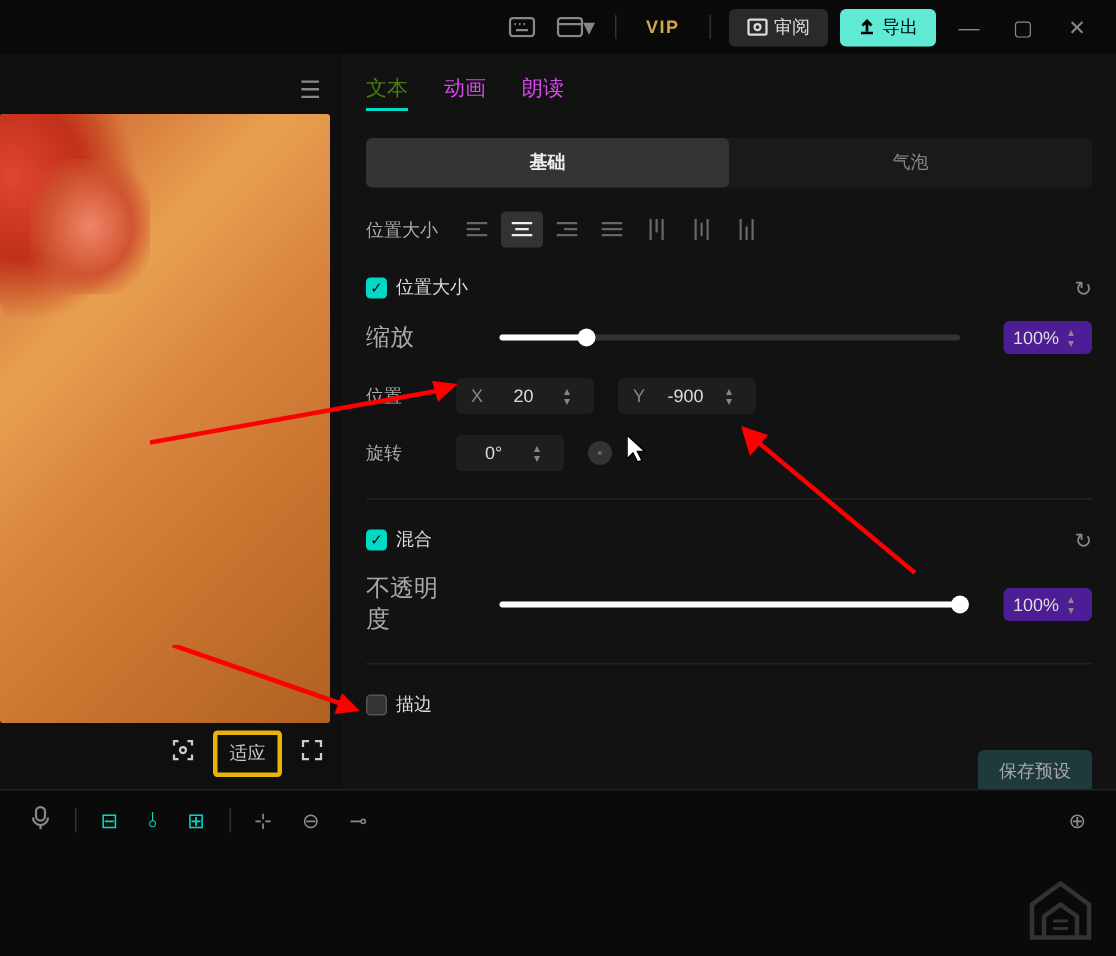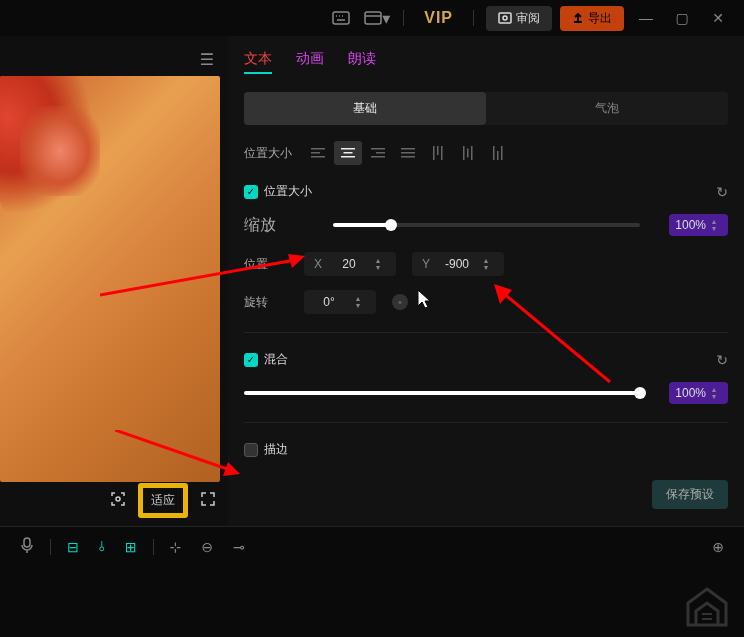--- a/index.html
+++ b/index.html
@@ -1,43 +1,43 @@
 <!DOCTYPE html>
 <html><head>
   <meta charset="utf-8">
   <style>
     * { margin: 0; padding: 0; box-sizing: border-box; font-family: "Microsoft YaHei", sans-serif; }
     body { background: #0a0a0a; color: #ccc; width: 744px; height: 637px; overflow: hidden; position: relative; }
     
     .titlebar { height: 36px; display: flex; align-items: center; justify-content: flex-end; padding: 0 12px; gap: 8px; background: #0a0a0a; }
     .titlebar-icon { width: 28px; height: 24px; display: flex; align-items: center; justify-content: center; color: #888; cursor: pointer; }
     .titlebar-sep { width: 1px; height: 16px; background: #333; margin: 0 4px; }
-    .vip-badge { color: #d4a84a; font-size: 16px; font-weight: bold; padding: 2px 8px; position: relative; letter-spacing: 1px; }
+    .vip-badge { color: #d4a84a; font-size: 12px; font-weight: bold; padding: 2px 8px; position: relative; letter-spacing: 1px; }
     .btn-review { background: #2a2a2a; color: #ddd; padding: 4px 12px; border-radius: 4px; font-size: 12px; display: flex; align-items: center; gap: 4px; cursor: pointer; }
-    .btn-export { background: #c2410c; color: #000; padding: 4px 12px; border-radius: 4px; font-size: 12px; display: flex; align-items: center; gap: 4px; cursor: pointer; font-weight: 500; }
+    .btn-export { background: #5eead4; color: #000; padding: 4px 12px; border-radius: 4px; font-size: 12px; display: flex; align-items: center; gap: 4px; cursor: pointer; font-weight: 500; }
     .win-ctrl { width: 28px; text-align: center; color: #888; cursor: pointer; font-size: 14px; }
     
     .main { display: flex; height: 490px; }
     .preview { width: 228px; background: #0f0f0f; position: relative; }
     .preview-img { position: absolute; top: 40px; left: 0; width: 220px; height: 406px; background: linear-gradient(135deg, #c85a2a 0%, #e8a050 30%, #d98540 50%, #c97530 70%, #b06020 100%); border-radius: 2px; overflow: hidden; }
     .leaf1 { position: absolute; top: -10px; left: -20px; width: 120px; height: 140px; background: radial-gradient(ellipse at 30% 30%, #e04530 0%, #c0301a 40%, transparent 70%); transform: rotate(-20deg); }
     .leaf2 { position: absolute; top: 30px; left: 20px; width: 80px; height: 90px; background: radial-gradient(ellipse, #f0856a 0%, #d05530 50%, transparent 80%); }
     .hamburger { position: absolute; top: 14px; right: 14px; color: #888; cursor: pointer; }
     .preview-ctrl { position: absolute; bottom: 8px; right: 8px; display: flex; gap: 8px; align-items: center; }
-    .pv-btn { color: #ccc; font-size: 12px; padding: 4px 8px; cursor: pointer; border: 5px solid #eab308; border-radius: 3px; }
+    .pv-btn { color: #ccc; font-size: 12px; padding: 4px 8px; cursor: pointer; border: 3px solid #eab308; border-radius: 3px; }
     .pv-icon { color: #ccc; cursor: pointer; padding: 4px; }
     
     .panel { flex: 1; background: #121212; padding: 0 16px; overflow-y: auto; }
     .tabs-row { display: flex; gap: 24px; padding: 14px 0 10px; }
     .tab-main { color: #d946ef; font-size: 14px; cursor: pointer; padding-bottom: 4px; }
-    .tab-main.active { color: #ef4444; border-bottom: 2px solid #00d9c5; }
+    .tab-main.active { color: #4d7c0f; border-bottom: 2px solid #00d9c5; }
     
     .subtabs { display: flex; background: #1a1a1a; border-radius: 4px; margin: 8px 0 16px; }
     .subtab { flex: 1; text-align: center; padding: 8px; font-size: 12px; color: #888; cursor: pointer; border-radius: 4px; }
-    .subtab.active { background: #333; color: #eee; }
+    .subtab.active { background: #333; color: #eee; font-weight: bold; }
     
     .row { display: flex; align-items: center; margin-bottom: 14px; font-size: 12px; }
     .row-label { width: 60px; color: #aaa; }
     .align-grp { display: flex; gap: 2px; }
     .align-btn { width: 28px; height: 24px; display: flex; align-items: center; justify-content: center; color: #666; cursor: pointer; border-radius: 3px; }
     .align-btn.active { background: #333; color: #eee; }
     
     .section-hdr { display: flex; align-items: center; justify-content: space-between; margin: 18px 0 14px; }
     .section-chk { display: flex; align-items: center; gap: 6px; font-size: 12px; color: #ddd; }
     .chk { width: 14px; height: 14px; border-radius: 3px; display: flex; align-items: center; justify-content: center; font-size: 10px; }
@@ -262,20 +262,21 @@
 
     <div class="section-hdr">
       <span class="section-chk">
           <span class="chk on">✓</span>
           <span>混合</span>
         </span>
       <span class="reset-icon">↻</span>
     </div>
 
     <div class="slider-row">
+      <span class="row-label">不透明度</span>
       <div class="slider-track">
         <div class="slider-fill" style="width:100%"></div>
         <div class="slider-thumb" style="left:100%"></div>
       </div>
       <span class="val-box">
           <span>100%</span>
           <span class="stepper">
             <span class="step-btn">▴</span>
             <span class="step-btn">▾</span>
           </span>

